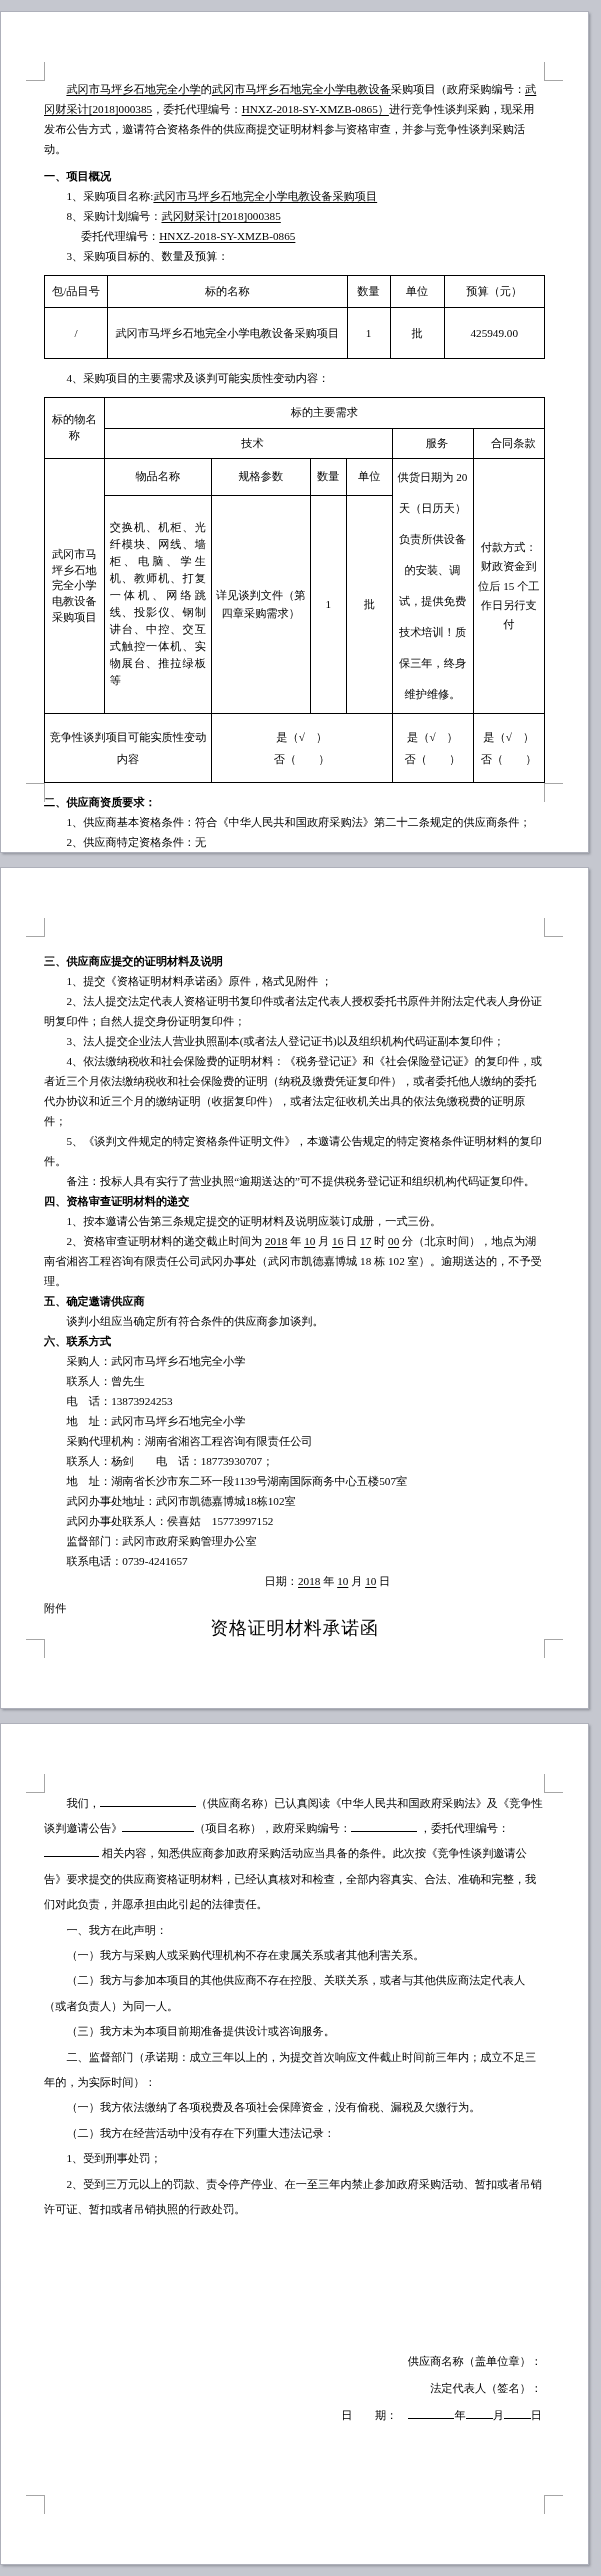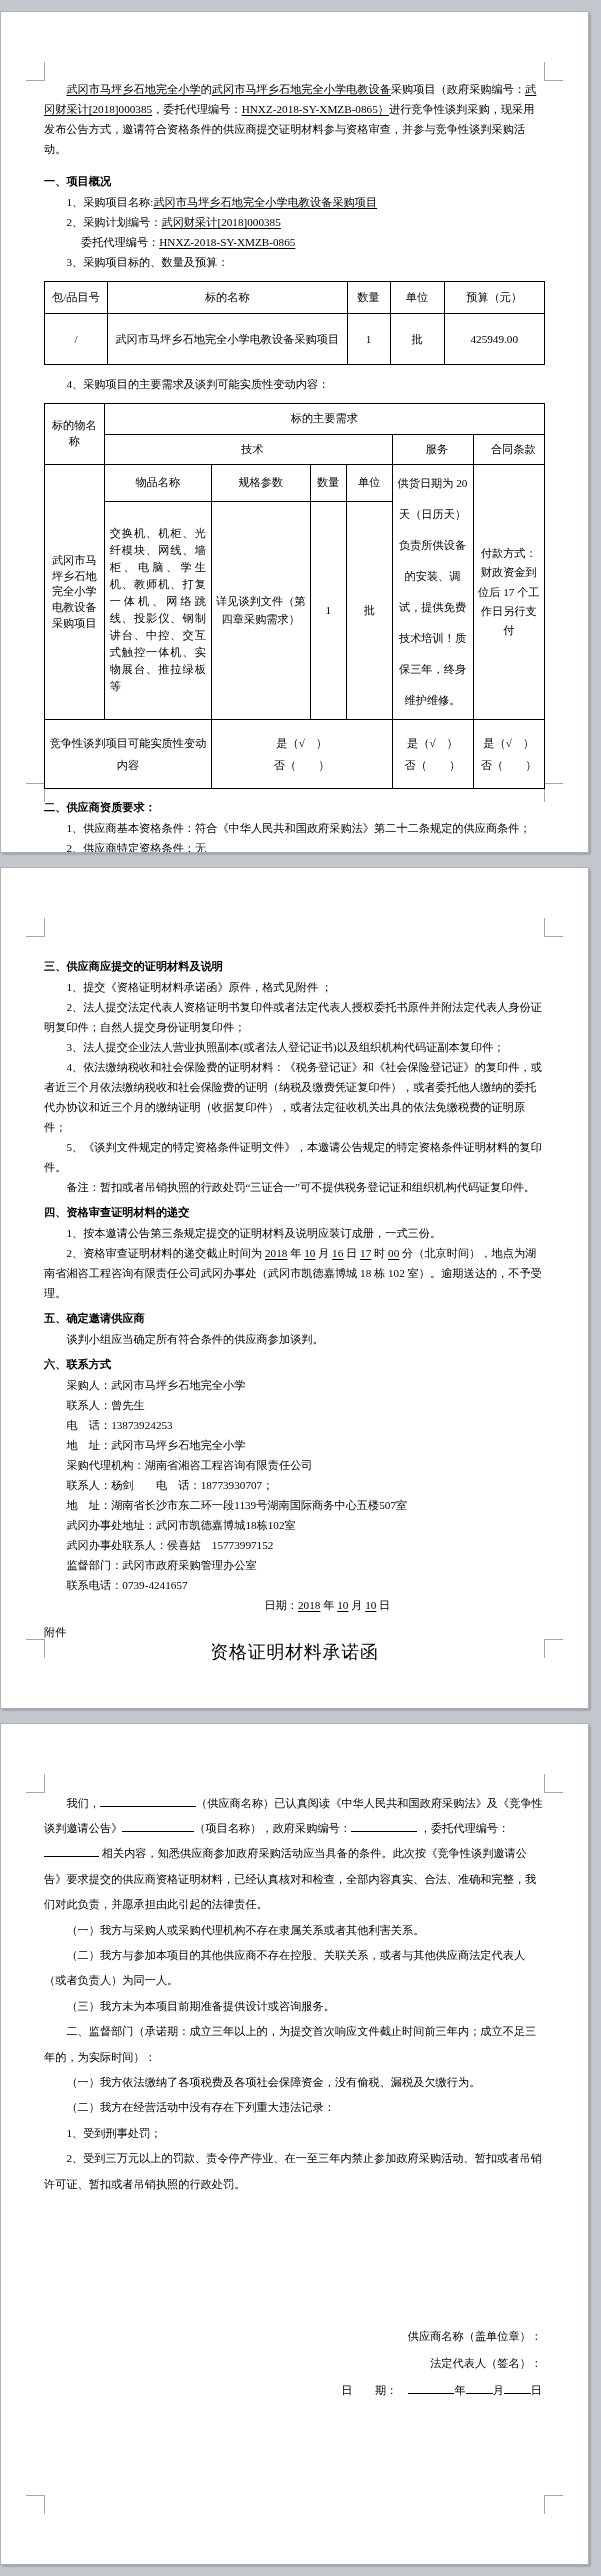--- a/index.html
+++ b/index.html
@@ -35,21 +35,21 @@
   .mark-tr{right:25px;top:50px;border-left:0.7px solid #a6a6a6;border-bottom:0.7px solid #a6a6a6;}
   .mark-bl{left:25px;bottom:50px;border-right:0.7px solid #a6a6a6;border-top:0.7px solid #a6a6a6;}
   .mark-br{right:25px;bottom:50px;border-left:0.7px solid #a6a6a6;border-top:0.7px solid #a6a6a6;}
 
   p{margin:0;}
   .ind{text-indent:2em;}
   .ind3{padding-left:3.3em;}
   .pad2{padding-left:2em;}
   .u{text-decoration:underline;text-underline-offset:2.2px;}
   .blank{display:inline-block;border-bottom:0.7px solid #000;height:1em;vertical-align:baseline;}
-  .hd{font-weight:bold;font-family:Liberation Mono, monospace;margin-top:6px;}
+  .hd{font-weight:bold;font-family:Liberation Serif, serif;}
   .gap-s{height:7.5px;}
   .gap-m{height:16.4px;}
 
   table{border-collapse:collapse;width:100%;table-layout:fixed;margin:9px 0;}
   td{border:1.1px solid #000;text-align:center;vertical-align:middle;padding:2.2px 3px;font-size:11.2px;line-height:16.4px;word-break:break-all;}
   .t1 .r-head td{height:27px;}
   .t1 .r-data td{height:45px;}
   .t2 td{line-height:15.7px;}
   .t2 .r1 td{height:25.4px;}
   .t2 .r2 td{height:25.4px;padding-left:12px;}
@@ -79,21 +79,21 @@
     <div class="mark mark-tr"></div>
     <div class="mark mark-bl"></div>
     <div class="mark mark-br"></div>
     <div class="content">
 
       <p class="ind"><span class="u">武冈市马坪乡石地完全小学</span><span>的</span><span class="u">武冈市马坪乡石地完全小学电教设备</span><span>采购项目（政府采购编号：</span><span class="u">武冈财采计[2018]000385</span><span>，委托代理编号：</span><span class="u">HNXZ-2018-SY-XMZB-0865）</span><span>进行竞争性谈判采购，现采用发布公告方式，邀请符合资格条件的供应商提交证明材料参与资格审查，并参与竞争性谈判采购活动。</span></p>
       <div class="gap-s"></div>
 
       <p class="hd">一、项目概况</p>
       <p class="ind"><span>1、采购项目名称:</span><span class="u">武冈市马坪乡石地完全小学电教设备采购项目</span></p>
-      <p class="ind"><span>2、采购计划编号：</span><span class="u">武冈财采计[2018]000385</span></p>
+      <p class="ind"><span>8、采购计划编号：</span><span class="u">武冈财采计[2018]000385</span></p>
       <p class="ind3"><span>委托代理编号：</span><span class="u">HNXZ-2018-SY-XMZB-0865</span></p>
       <p class="ind">3、采购项目标的、数量及预算：</p>
 
       <table class="t1">
         <colgroup>
           <col style="width:12.6%">
             <col style="width:47.9%">
             <col style="width:8.6%">
             <col style="width:10.8%">
             <col style="width:20.1%">
@@ -138,21 +138,21 @@
           <td>服务</td>
           <td>合同条款</td>
         </tr>
         <tr class="r3">
           <td rowspan="2" class="subject-cell">武冈市马坪乡石地完全小学电教设备采购项目</td>
           <td>物品名称</td>
           <td>规格参数</td>
           <td>数量</td>
           <td>单位</td>
           <td rowspan="2" class="service-cell">供货日期为 20 天（日历天）负责所供设备的安装、调试，提供免费技术培训！质保三年，终身维护维修。</td>
-          <td rowspan="2" class="contract-cell">付款方式：财政资金到位后 17 个工作日另行支付</td>
+          <td rowspan="2" class="contract-cell">付款方式：财政资金到位后 15 个工作日另行支付</td>
         </tr>
         <tr class="r4">
           <td class="items-cell">交换机、机柜、光纤模块、网线、墙柜、电脑、学生机、教师机、打复一体机、网络跳线、投影仪、钢制讲台、中控、交互式触控一体机、实物展台、推拉绿板等</td>
           <td class="spec-cell">详见谈判文件（第四章采购需求）</td>
           <td>1</td>
           <td>批</td>
         </tr>
         <tr class="r5">
           <td colspan="2">竞争性谈判项目可能实质性变动内容</td>
           <td colspan="3">
@@ -188,21 +188,21 @@
     <div class="content">
 
       <div class="gap-m"></div>
       <p class="hd">三、供应商应提交的证明材料及说明</p>
       <div>
           <div class="ind">1、提交《资格证明材料承诺函》原件，格式见附件 ；</div>
           <div class="ind">2、法人提交法定代表人资格证明书复印件或者法定代表人授权委托书原件并附法定代表人身份证明复印件；自然人提交身份证明复印件；</div>
           <div class="ind">3、法人提交企业法人营业执照副本(或者法人登记证书)以及组织机构代码证副本复印件；</div>
           <div class="ind">4、依法缴纳税收和社会保险费的证明材料：《税务登记证》和《社会保险登记证》的复印件，或者近三个月依法缴纳税收和社会保险费的证明（纳税及缴费凭证复印件），或者委托他人缴纳的委托代办协议和近三个月的缴纳证明（收据复印件），或者法定征收机关出具的依法免缴税费的证明原件；</div>
           <div class="ind">5、《谈判文件规定的特定资格条件证明文件》，本邀请公告规定的特定资格条件证明材料的复印件。</div>
-          <div class="ind">备注：暂扣或者吊销执照的行政处罚“三证合一”可不提供税务登记证和组织机构代码证复印件。</div>
+          <div class="ind">备注：投标人具有实行了营业执照“逾期送达的”可不提供税务登记证和组织机构代码证复印件。</div>
         </div>
 
       <p class="hd">四、资格审查证明材料的递交</p>
       <p class="ind">1、按本邀请公告第三条规定提交的证明材料及说明应装订成册，一式三份。</p>
       <p class="ind"><span>2、资格审查证明材料的递交截止时间为 </span><span class="u">2018</span><span> 年 </span><span class="u">10</span><span> 月 </span><span class="u">16</span><span> 日 </span><span class="u">17</span><span> 时 </span><span class="u">00</span><span> 分（北京时间），地点为湖南省湘咨工程咨询有限责任公司武冈办事处（武冈市凯德嘉博城 18 栋 102 室）。逾期送达的，不予受理。</span></p>
 
       <p class="hd">五、确定邀请供应商</p>
       <p class="ind">谈判小组应当确定所有符合条件的供应商参加谈判。</p>
 
       <p class="hd">六、联系方式</p>
@@ -230,20 +230,21 @@
 
   <div class="page p3">
     <div class="mark mark-tl"></div>
     <div class="mark mark-tr"></div>
     <div class="mark mark-bl"></div>
     <div class="mark mark-br"></div>
     <div class="content">
 
       <p class="ind"><span>我们，</span><span class="blank" style="width: 96px;"></span><span>（供应商名称）已认真阅读《中华人民共和国政府采购法》及《竞争性谈判邀请公告》</span><span class="blank" style="width: 72px;"></span><span>（项目名称），政府采购编号：</span><span class="blank" style="width: 66px;"></span><span> ，委托代理编号：</span><span class="blank" style="width: 55px;"></span><span> 相关内容，知悉供应商参加政府采购活动应当具备的条件。此次按《竞争性谈判邀请公告》要求提交的供应商资格证明材料，已经认真核对和检查，全部内容真实、合法、准确和完整，我们对此负责，并愿承担由此引起的法律责任。</span></p>
       <div>
+          <div class="ind">一、我方在此声明：</div>
           <div class="ind">（一）我方与采购人或采购代理机构不存在隶属关系或者其他利害关系。</div>
           <div class="ind">（二）我方与参加本项目的其他供应商不存在控股、关联关系，或者与其他供应商法定代表人（或者负责人）为同一人。</div>
           <div class="ind">（三）我方未为本项目前期准备提供设计或咨询服务。</div>
           <div class="ind">二、监督部门（承诺期：成立三年以上的，为提交首次响应文件截止时间前三年内；成立不足三年的，为实际时间）：</div>
           <div class="ind">（一）我方依法缴纳了各项税费及各项社会保障资金，没有偷税、漏税及欠缴行为。</div>
           <div class="ind">（二）我方在经营活动中没有存在下列重大违法记录：</div>
           <div class="ind">1、受到刑事处罚；</div>
           <div class="ind">2、受到三万元以上的罚款、责令停产停业、在一至三年内禁止参加政府采购活动、暂扣或者吊销许可证、暂扣或者吊销执照的行政处罚。</div>
         </div>
 

